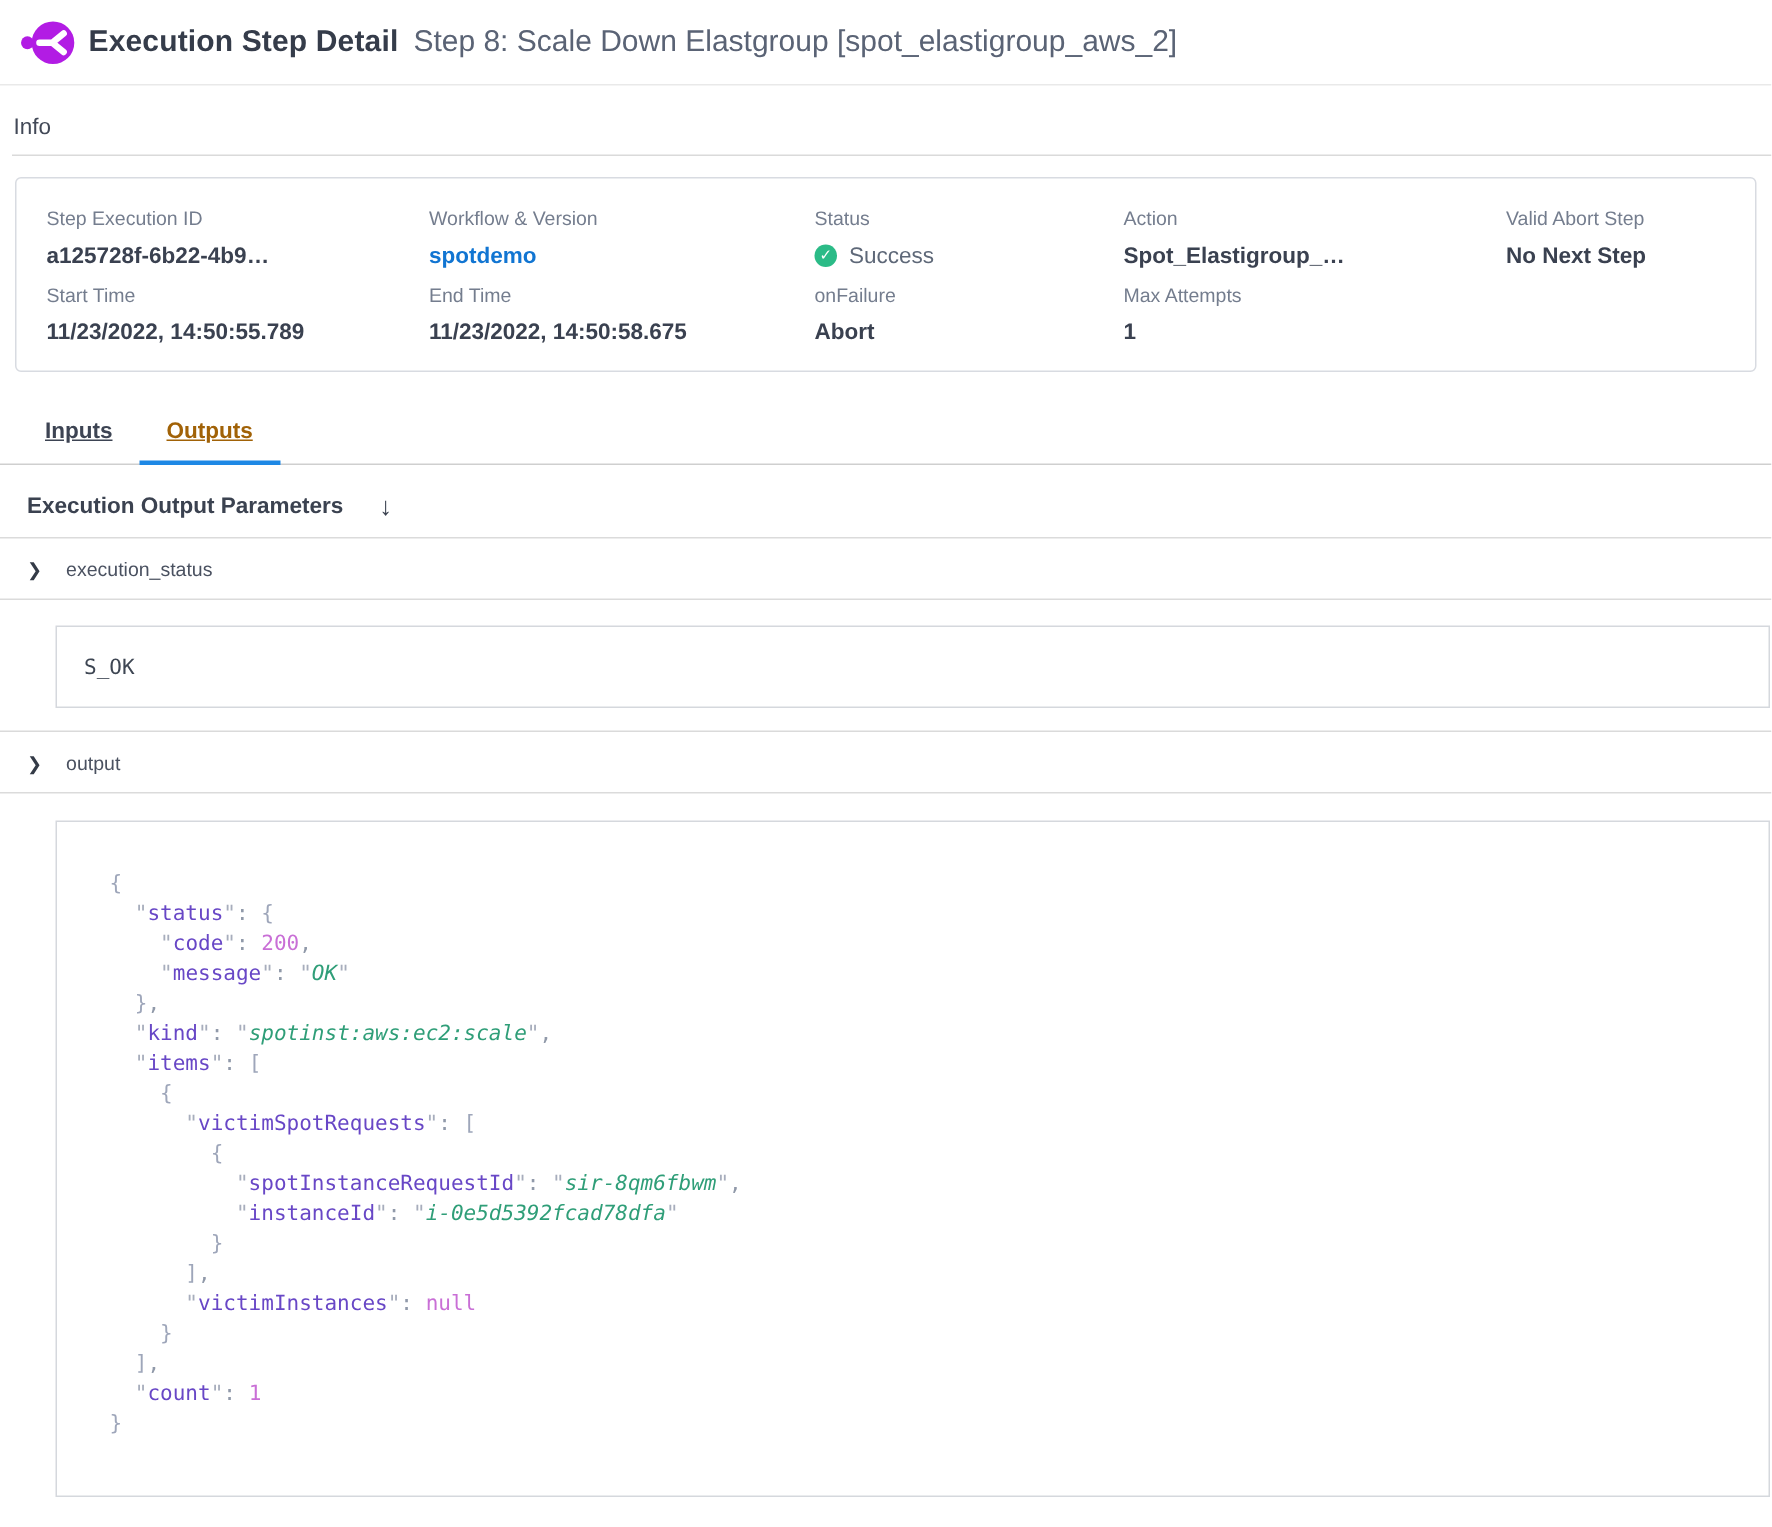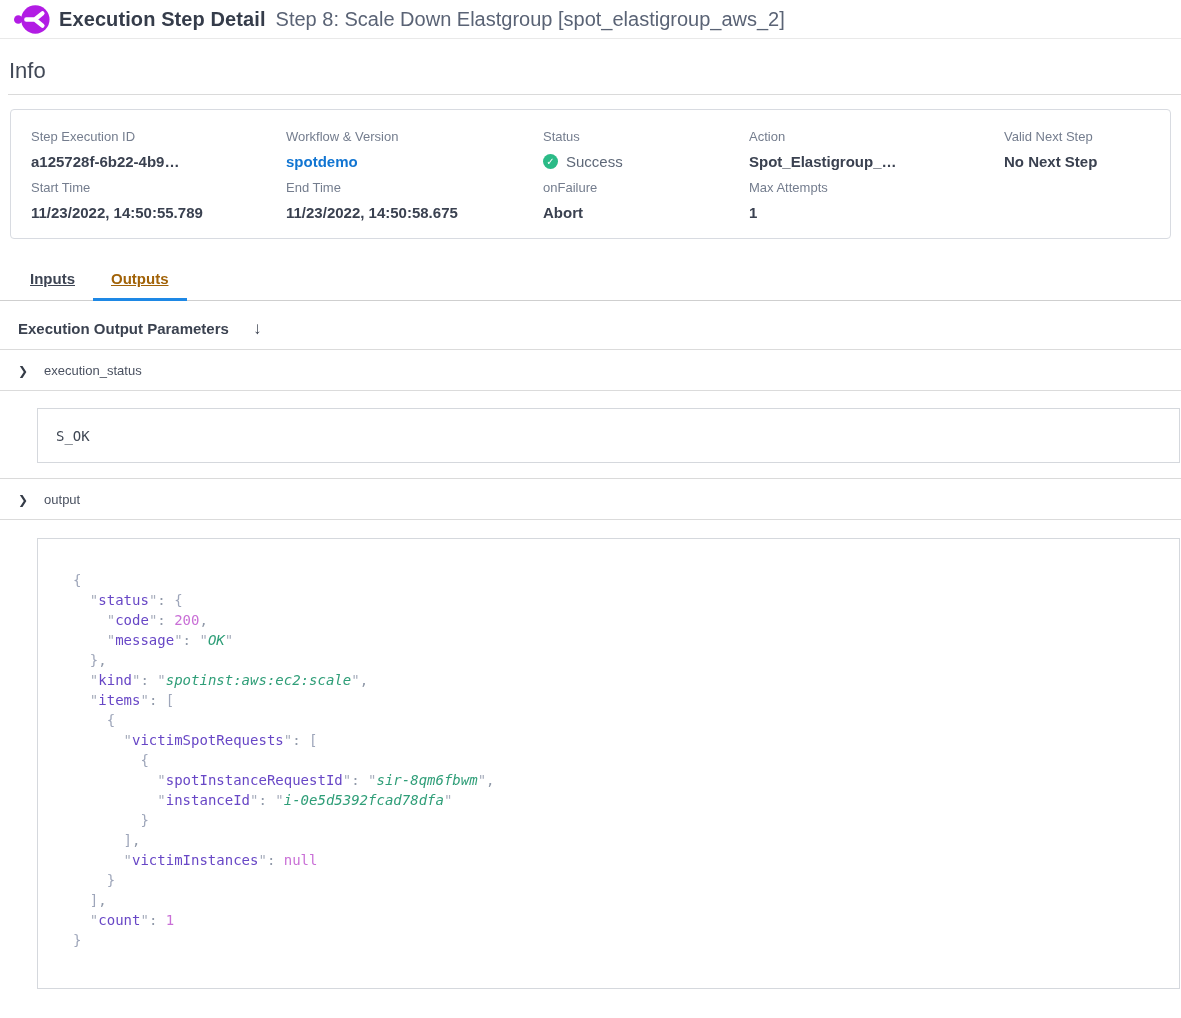--- a/index.html
+++ b/index.html
@@ -3,27 +3,27 @@
 <meta charset="utf-8">
 <style>
   * { margin:0; padding:0; box-sizing:border-box; }
   html,body { background:#fff; }
   body {
     width:1181px; height:1018px; overflow:hidden; position:relative;
     font-family:"Liberation Sans","DejaVu Sans",sans-serif;
     color:#3a4150;
   }
   
-  .header { height:39px; display:flex; align-items:center; padding-left:14px;
+  .header { height:57px; display:flex; align-items:center; padding-left:14px;
     border-bottom:1px solid #e9e9e9; }
   .logo { width:36px; height:31px; margin-right:9px; display:inline-flex; }
   .page-title { font-size:20px; font-weight:700; color:#353c4a; letter-spacing:.1px; }
   .page-subtitle { font-size:20px; font-weight:400; color:#5a6375; margin-left:10px; }
   
-  .info-title { margin:19px 16px 10px 9px; font-size:22px; font-weight:400; color:#424957; }
+  .info-title { margin:19px 16px 10px 9px; font-size:15px; font-weight:400; color:#424957; }
   .divider { height:1px; background:#dadada; }
   .divider.inset { margin-left:8px; }
   .info-card { margin:14px 10px 0 10px; border:1px solid #d8dbe1; border-radius:4px;
     padding:19px 20px 17px 20px;
     display:grid; grid-template-columns:255px 257px 206px 255px 1fr; row-gap:10px; }
   .lbl { font-size:13px; color:#747d8e; margin-bottom:9px; }
   .val { font-size:15px; font-weight:700; color:#3a4150; }
   .val.link { color:#1175d2; font-weight:700; cursor:pointer; }
   .val.status { display:flex; align-items:center; font-weight:400; color:#5e6878; }
   .check-icon { width:15px; height:15px; border-radius:50%; background:#2bbb87;
@@ -90,21 +90,21 @@
     <div class="val status">
       <span class="check-icon">✓</span>
       <span>Success</span>
     </div>
   </div>
   <div class="cell">
     <div class="lbl">Action</div>
     <div class="val">Spot_Elastigroup_…</div>
   </div>
   <div class="cell">
-    <div class="lbl">Valid Next Step</div>
+    <div class="lbl">Valid Abort Step</div>
     <div class="val">No Next Step</div>
   </div>
   <div class="cell">
     <div class="lbl">Start Time</div>
     <div class="val">11/23/2022, 14:50:55.789</div>
   </div>
   <div class="cell">
     <div class="lbl">End Time</div>
     <div class="val">11/23/2022, 14:50:58.675</div>
   </div>

